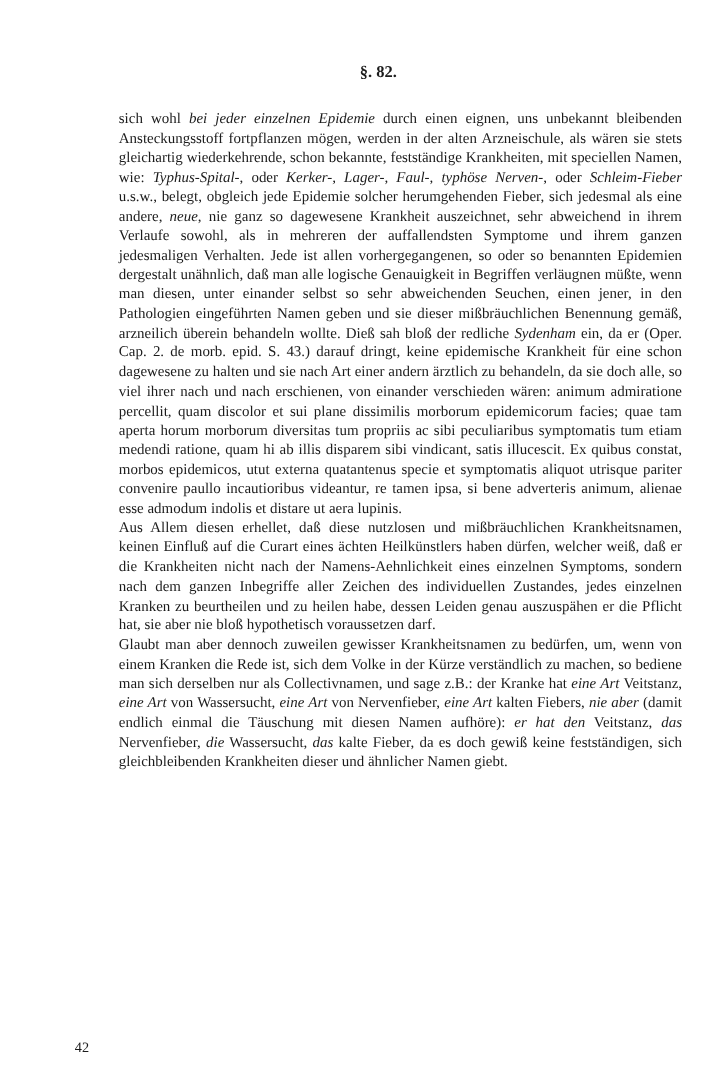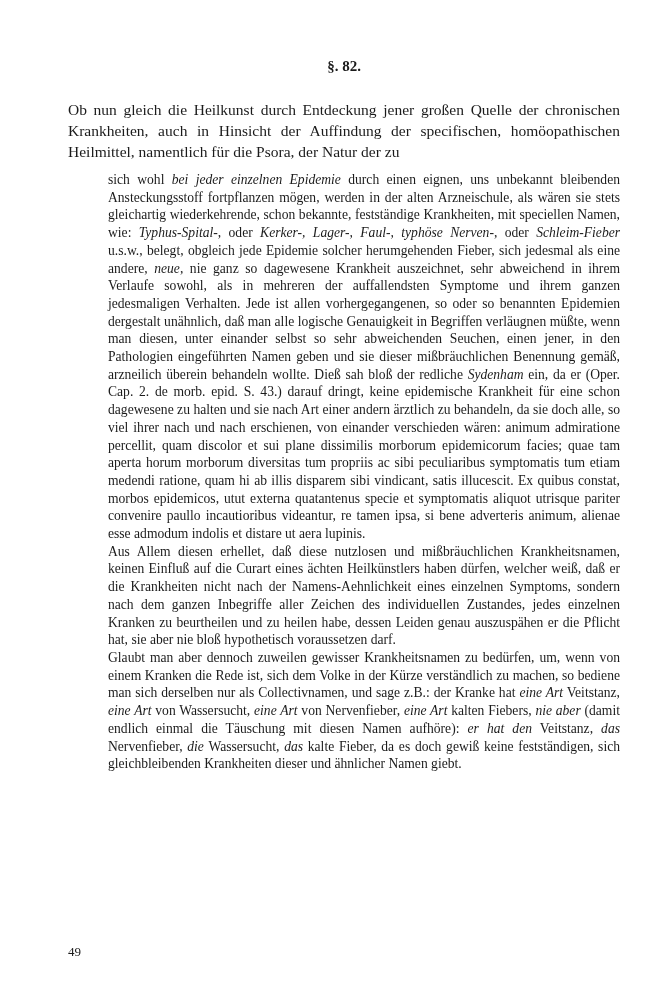--- a/index.html
+++ b/index.html
@@ -46,23 +46,22 @@
     font-size: 13px;
   }
 </style>
 </head>
 <body>
 
 <div class="page">
 
   <h2 class="heading">§. 82.</h2>
 
-  <p class="main-para"><span>Ob nun gleich die Heilkunst durch Entdeckung jener großen Quelle der chronischen Krankheiten, auch in Hinsicht der Auffindung der specifischen, homöopathischen Heilmittel, namentlich für die Psora, der Natur der zu</span></p>
 
   <div class="footnote-block">
     <p class="footnote-para"><span>sich wohl </span><i>bei jeder einzelnen Epidemie</i><span> durch einen eignen, uns unbekannt bleibenden Ansteckungsstoff fortpflanzen mögen, werden in der alten Arzneischule, als wären sie stets gleichartig wiederkehrende, schon bekannte, festständige Krankheiten, mit speciellen Namen, wie: </span><i>Typhus-Spital-</i><span>, oder </span><i>Kerker-, Lager-, Faul-, typhöse Nerven-</i><span>, oder </span><i>Schleim-Fieber</i><span> u.s.w., belegt, obgleich jede Epidemie solcher herumgehenden Fieber, sich jedesmal als eine andere, </span><i>neue</i><span>, nie ganz so dagewesene Krankheit auszeichnet, sehr abweichend in ihrem Verlaufe sowohl, als in mehreren der auffallendsten Symptome und ihrem ganzen jedesmaligen Verhalten. Jede ist allen vorhergegangenen, so oder so benannten Epidemien dergestalt unähnlich, daß man alle logische Genauigkeit in Begriffen verläugnen müßte, wenn man diesen, unter einander selbst so sehr abweichenden Seuchen, einen jener, in den Pathologien eingeführten Namen geben und sie dieser mißbräuchlichen Benennung gemäß, arzneilich überein behandeln wollte. Dieß sah bloß der redliche </span><i>Sydenham</i><span> ein, da er (Oper. Cap. 2. de morb. epid. S. 43.) darauf dringt, keine epidemische Krankheit für eine schon dagewesene zu halten und sie nach Art einer andern ärztlich zu behandeln, da sie doch alle, so viel ihrer nach und nach erschienen, von einander verschieden wären: animum admiratione percellit, quam discolor et sui plane dissimilis morborum epidemicorum facies; quae tam aperta horum morborum diversitas tum propriis ac sibi peculiaribus symptomatis tum etiam medendi ratione, quam hi ab illis disparem sibi vindicant, satis illucescit. Ex quibus constat, morbos epidemicos, utut externa quatantenus specie et symptomatis aliquot utrisque pariter convenire paullo incautioribus videantur, re tamen ipsa, si bene adverteris animum, alienae esse admodum indolis et distare ut aera lupinis.</span></p>
     <p class="footnote-para"><span>Aus Allem diesen erhellet, daß diese nutzlosen und mißbräuchlichen Krankheitsnamen, keinen Einfluß auf die Curart eines ächten Heilkünstlers haben dürfen, welcher weiß, daß er die Krankheiten nicht nach der Namens-Aehnlichkeit eines einzelnen Symptoms, sondern nach dem ganzen Inbegriffe aller Zeichen des individuellen Zustandes, jedes einzelnen Kranken zu beurtheilen und zu heilen habe, dessen Leiden genau auszuspähen er die Pflicht hat, sie aber nie bloß hypothetisch voraussetzen darf.</span></p>
     <p class="footnote-para"><span>Glaubt man aber dennoch zuweilen gewisser Krankheitsnamen zu bedürfen, um, wenn von einem Kranken die Rede ist, sich dem Volke in der Kürze verständlich zu machen, so bediene man sich derselben nur als Collectivnamen, und sage z.B.: der Kranke hat </span><i>eine Art</i><span> Veitstanz, </span><i>eine Art</i><span> von Wassersucht, </span><i>eine Art</i><span> von Nervenfieber, </span><i>eine Art</i><span> kalten Fiebers, </span><i>nie aber</i><span> (damit endlich einmal die Täuschung mit diesen Namen aufhöre): </span><i>er hat den</i><span> Veitstanz, </span><i>das</i><span> Nervenfieber, </span><i>die</i><span> Wassersucht, </span><i>das</i><span> kalte Fieber, da es doch gewiß keine festständigen, sich gleichbleibenden Krankheiten dieser und ähnlicher Namen giebt.</span></p>
   </div>
 
-  <div class="page-number">49</div>
+  <div class="page-number">42</div>
 
 </div>
 
 </body></html>

